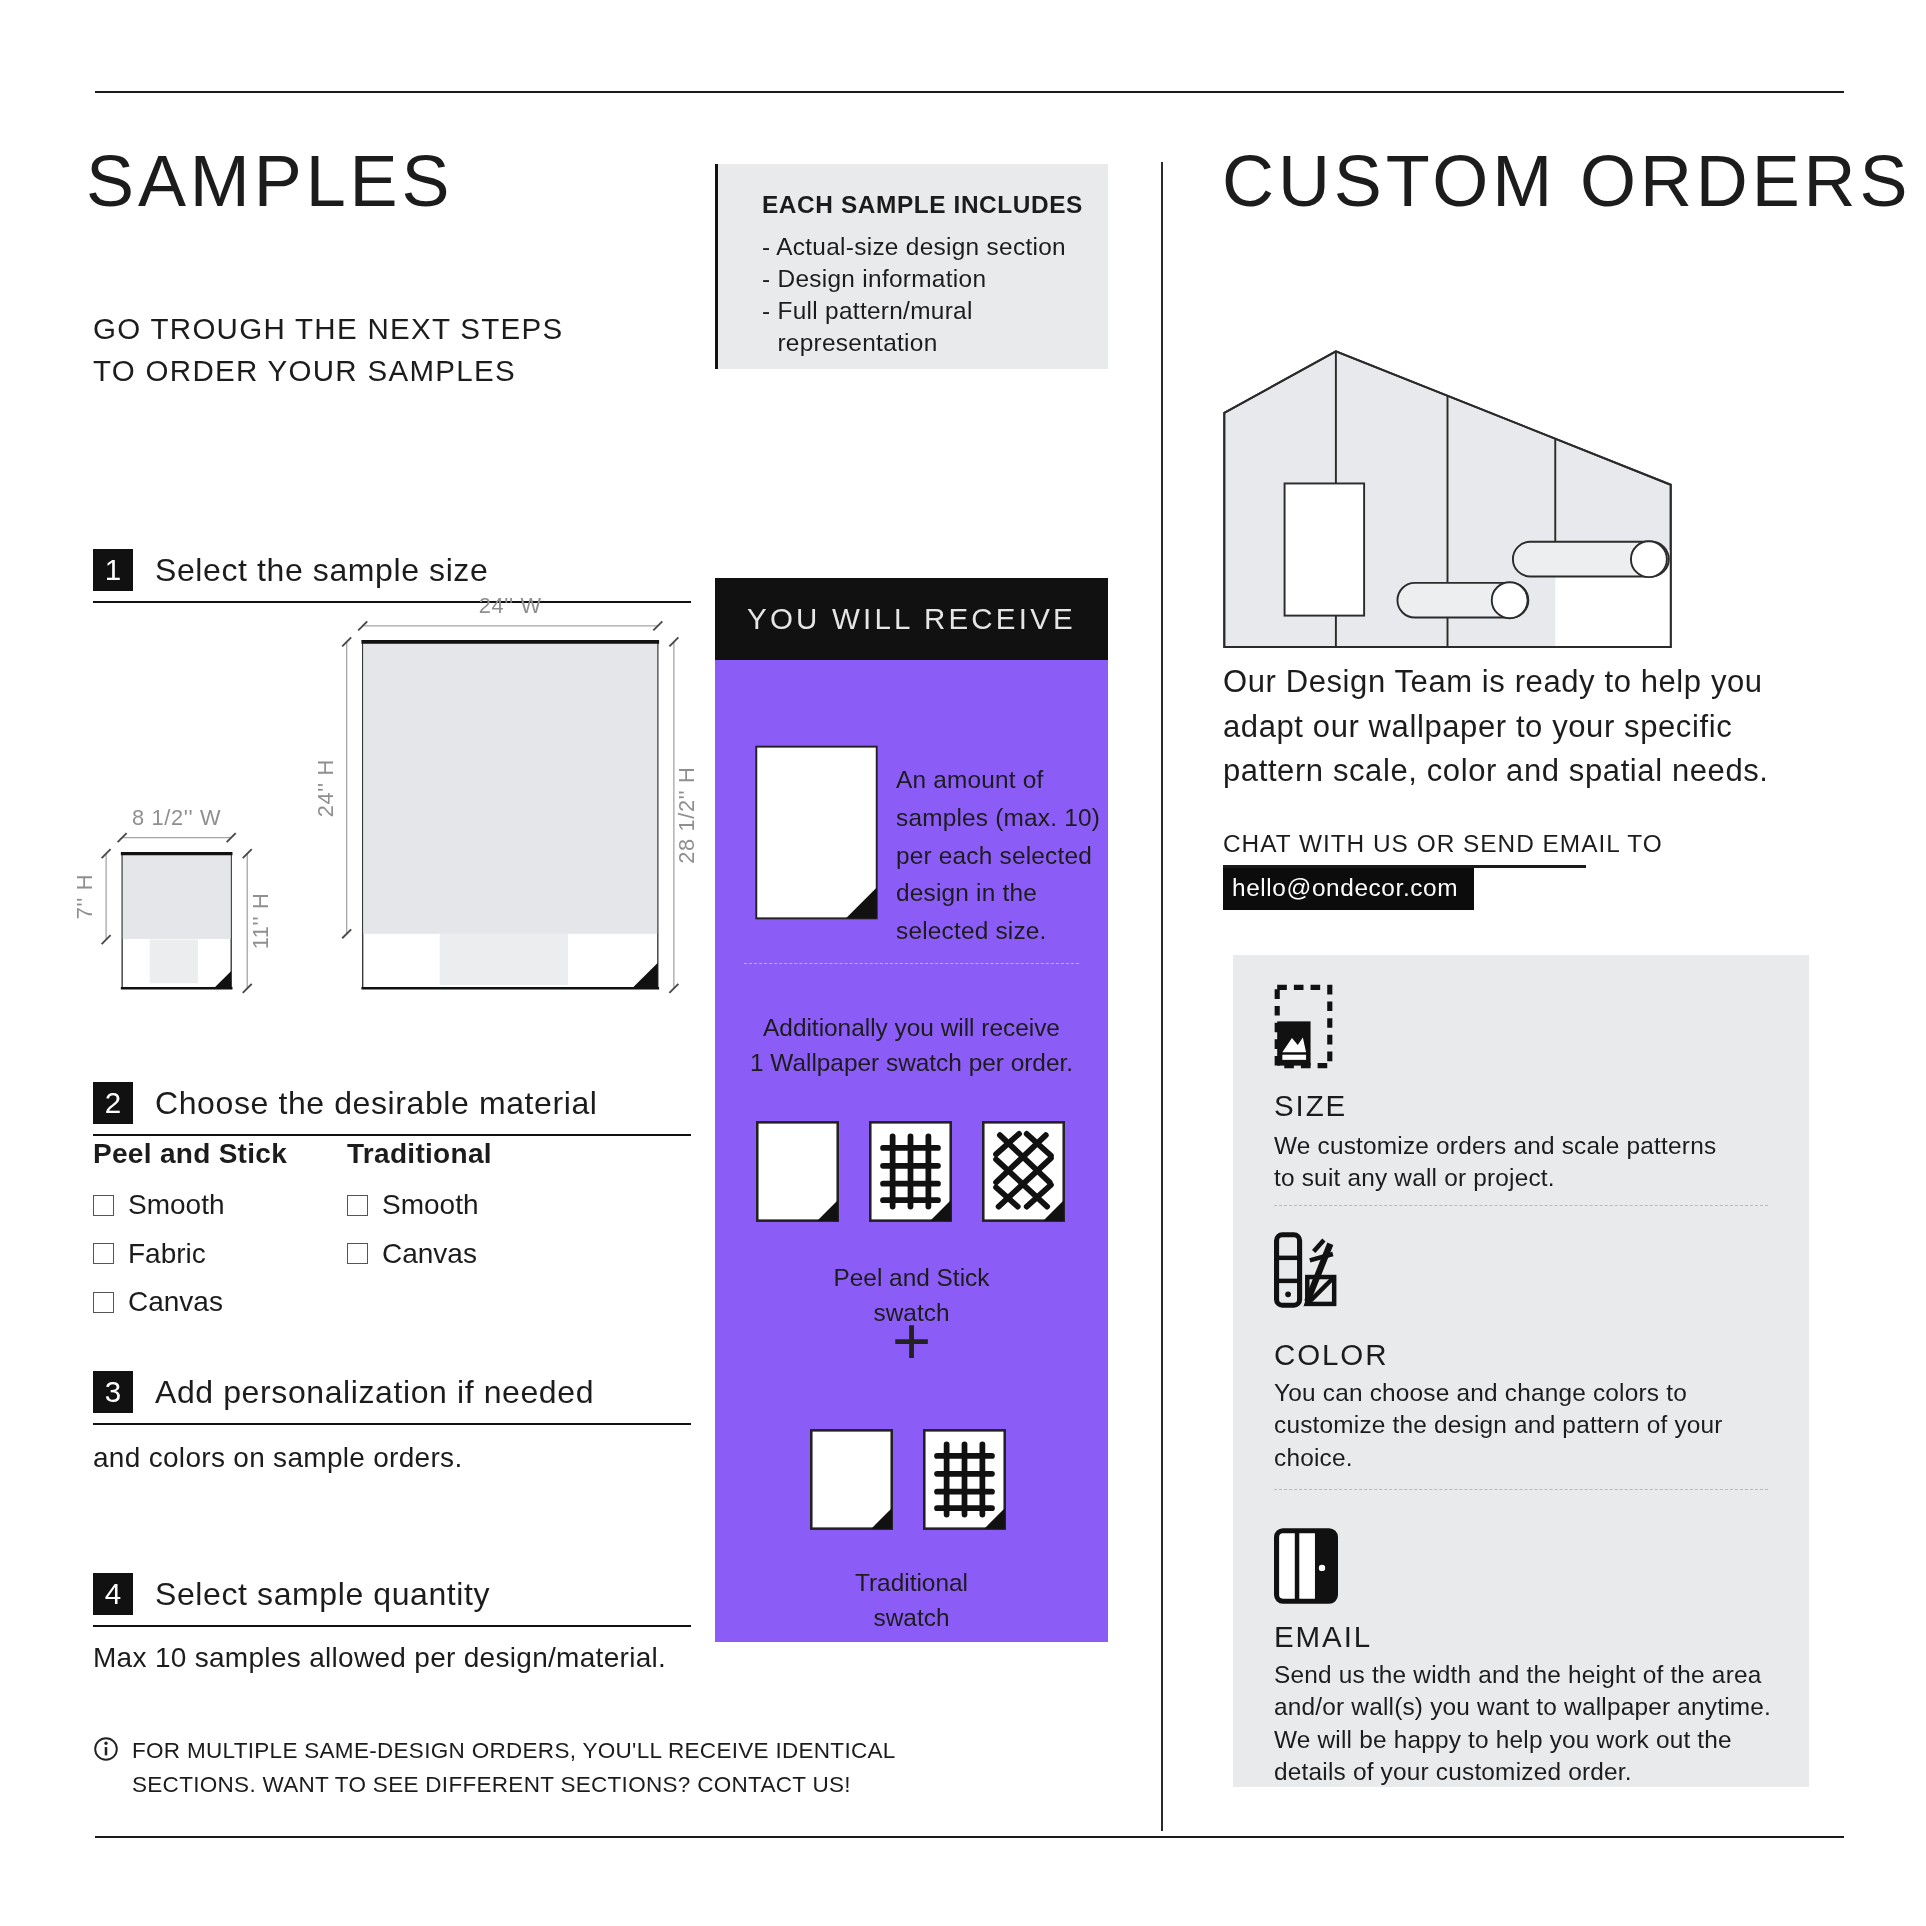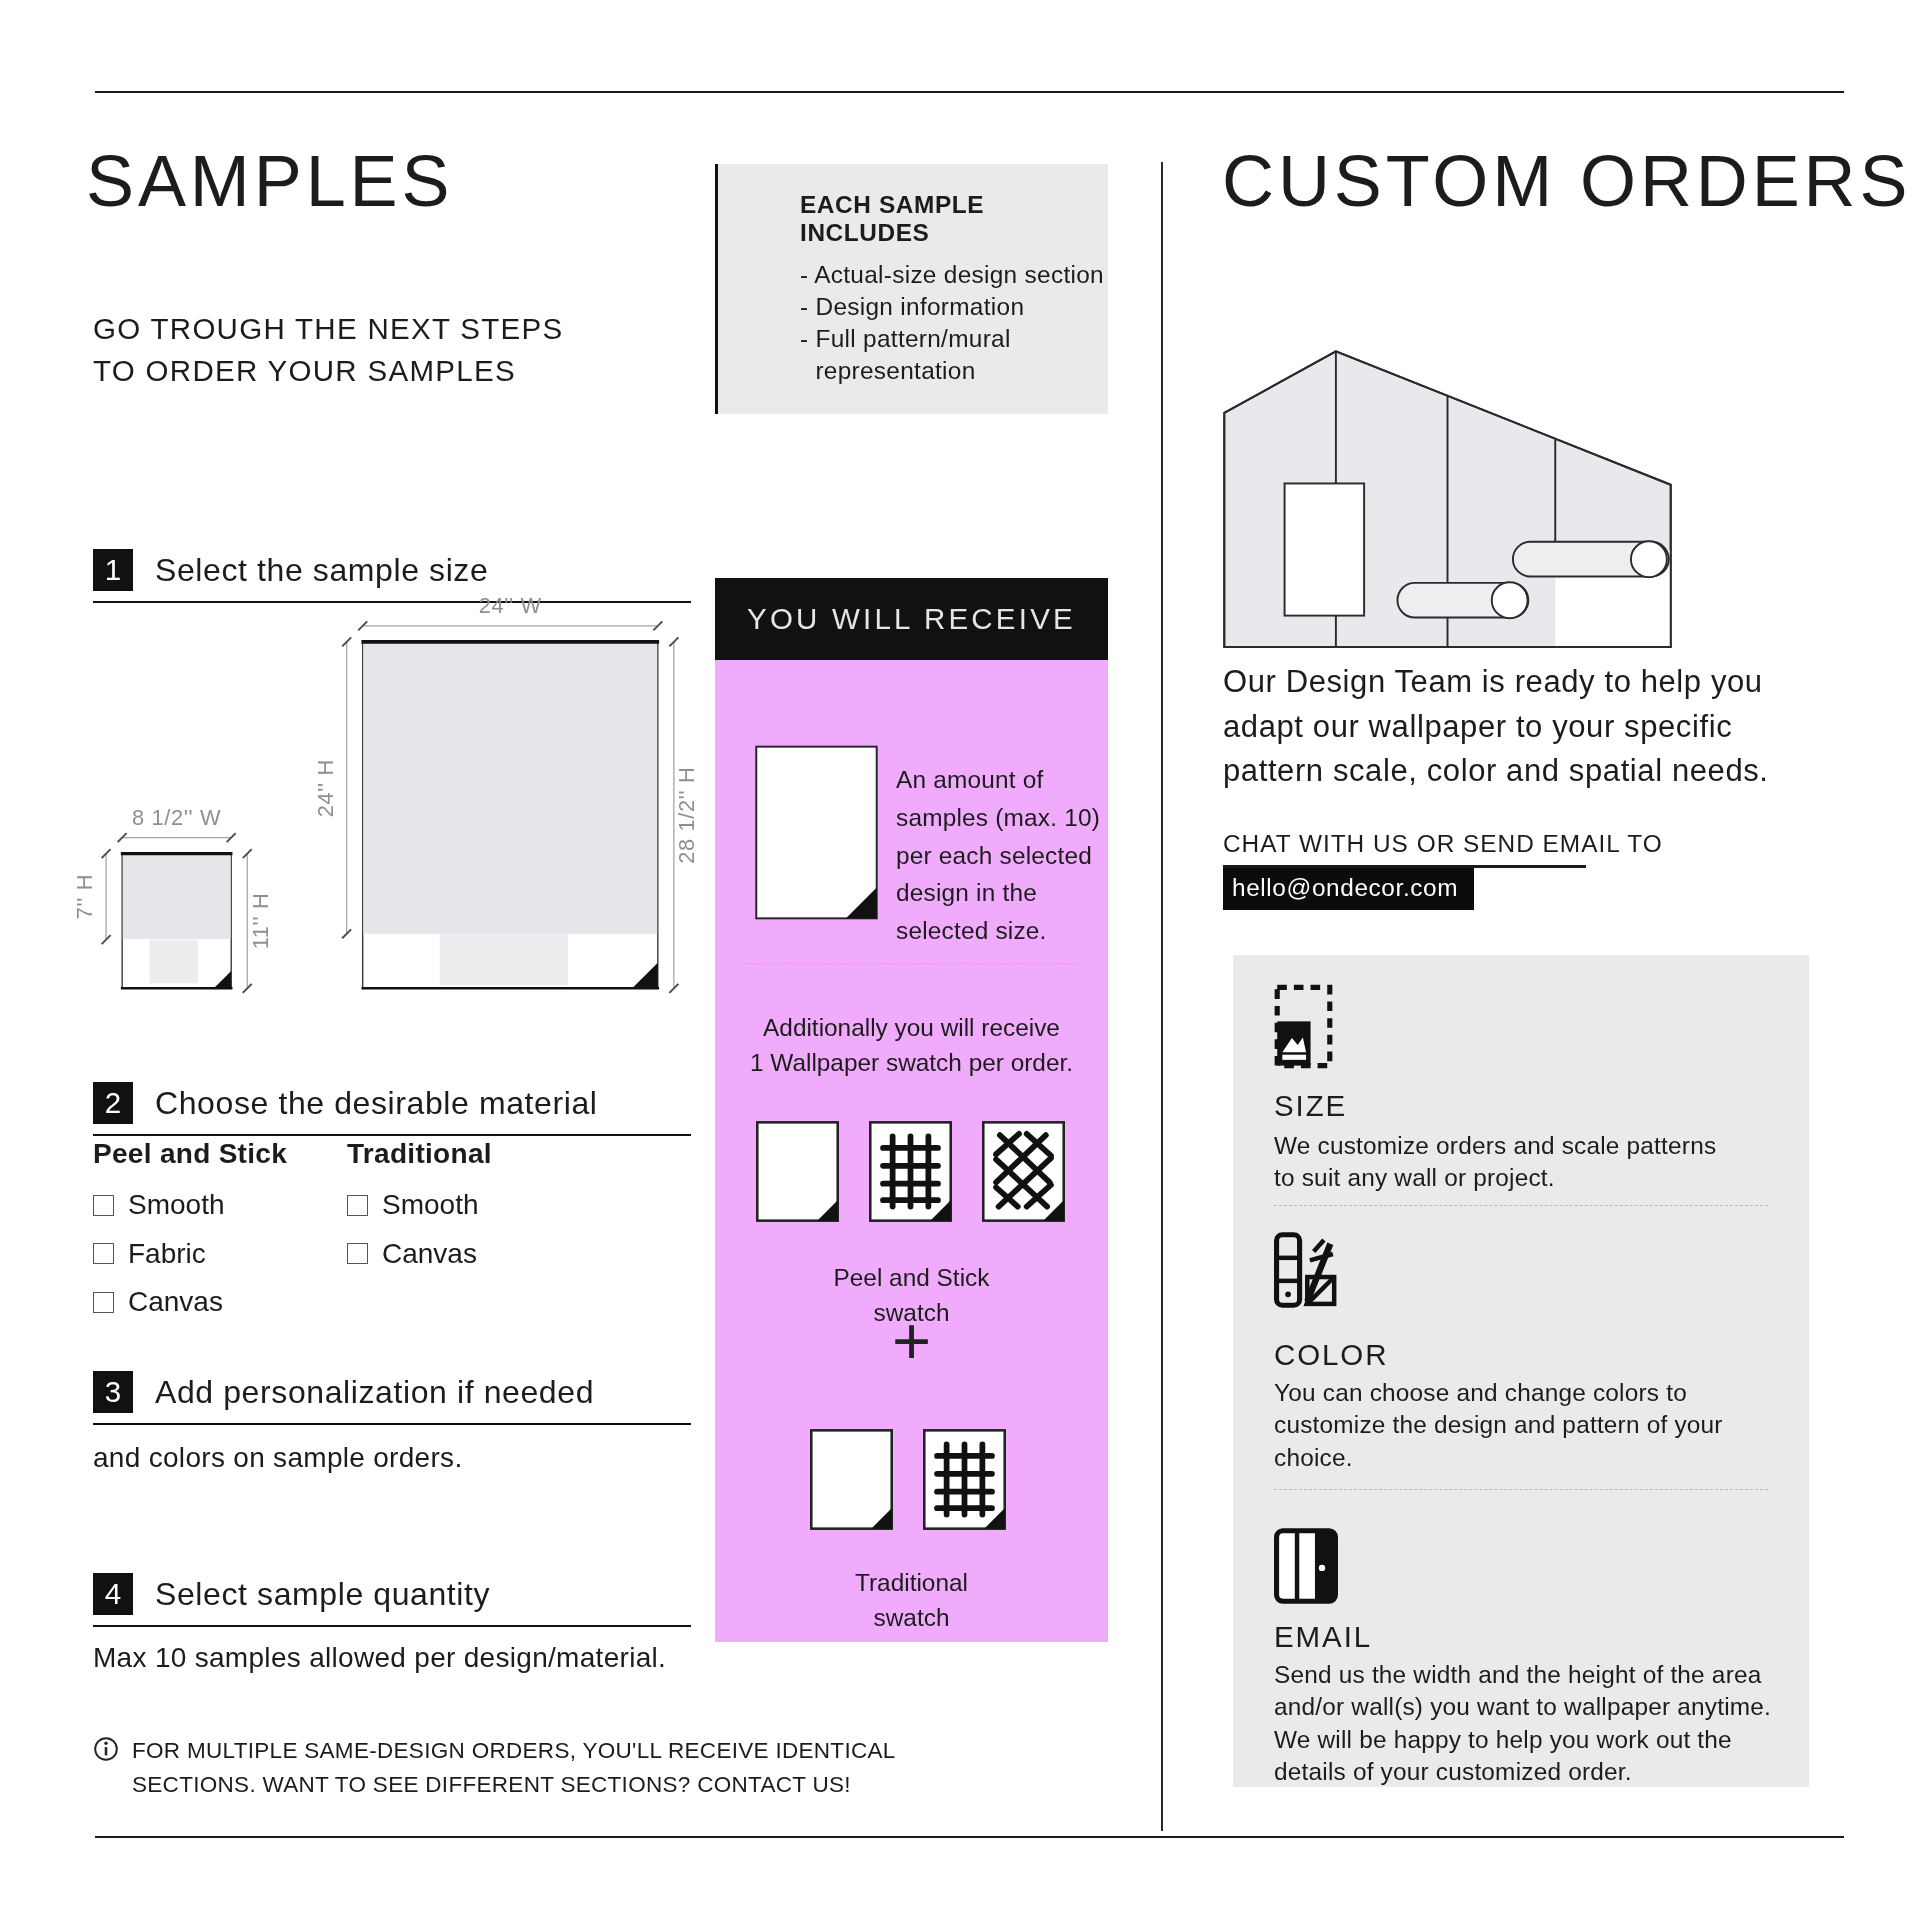--- a/index.html
+++ b/index.html
@@ -3,34 +3,34 @@
 <meta charset="utf-8">
 <style>
   html,body{margin:0;padding:0;background:#ffffff;}
   body{width:1926px;height:1926px;position:relative;font-family:"Liberation Sans",sans-serif;color:#1c1c1c;}
   #canvas{position:absolute;inset:0;width:1926px;height:1926px;overflow:hidden;background:#fff;}
   .abs{position:absolute;}
   .rule{background:#1a1a1a;height:1.9px;}
   .vrule{background:#2a2a2a;width:1.9px;}
   .big-title{font-size:72px;font-weight:400;letter-spacing:3.9px;white-space:nowrap;}
   .intro{font-size:29.5px;letter-spacing:1.3px;line-height:1.42;white-space:nowrap;}
-  .inc-box{background:#e9eaec;border-left:3.9px solid #111;width:393px;height:250px;padding:27px 0 0 82px;box-sizing:border-box;}
+  .inc-box{background:#e9eaec;border-left:3.9px solid #111;width:393px;height:205px;padding:27px 0 0 44px;box-sizing:border-box;}
   .inc-title{font-size:24.4px;font-weight:bold;letter-spacing:0.6px;margin-bottom:11.6px;}
   .inc-item{font-size:24.4px;line-height:1.32;letter-spacing:0.3px;}
   .inc-item.cont{padding-left:15.4px;}
   .step-head{display:flex;align-items:center;border-bottom:2.6px solid #111;padding-bottom:10.3px;width:598px;}
   .step-num{width:40px;height:42px;background:#111;color:#fff;font-size:29.5px;display:flex;align-items:center;justify-content:center;flex:0 0 auto;}
   .step-label{font-size:32px;letter-spacing:0.6px;margin-left:22px;white-space:nowrap;}
   .mat-title{font-size:28px;font-weight:bold;letter-spacing:0.3px;margin-bottom:19px;}
   .mat-opt{font-size:28px;display:flex;align-items:center;margin-bottom:16.7px;}
   .cb{width:19px;height:19px;border:1.3px solid #555;display:inline-block;margin-right:14px;flex:0 0 auto;}
   .body-text{font-size:28px;line-height:1.42;letter-spacing:0.3px;white-space:nowrap;}
   .footer-note{font-size:22.5px;letter-spacing:0.3px;line-height:1.5;white-space:nowrap;}
   .banner{background:#111;color:#e5e5e5;width:393px;height:82px;display:flex;align-items:center;justify-content:center;font-size:29.5px;letter-spacing:3.2px;white-space:nowrap;}
-  .mid-body{background:#f0abfc;width:393px;height:982px;}
+  .mid-body{background:#8b5cf6;width:393px;height:982px;}
   .mid-desc{font-size:24.4px;line-height:1.55;letter-spacing:0.2px;}
   .dashed{border-top:1.3px dashed #b9b9b9;height:0;}
   .mid-center{font-size:24.4px;line-height:1.45;text-align:center;width:393px;}
   .plus{font-size:67px;font-weight:400;color:#222;text-align:center;width:393px;line-height:1;}
   .c-intro{font-size:31px;line-height:1.44;letter-spacing:0.6px;white-space:nowrap;}
   .contact-label{font-size:24.4px;letter-spacing:1px;white-space:nowrap;}
   .email-chip{background:#0c0c0c;color:#fff;font-size:24.4px;letter-spacing:0.6px;padding:6.4px 15.4px 7.7px 9px;display:inline-block;}
   .panel{background:#e9eaec;width:576px;height:832px;}
   .feat-head{font-size:29.5px;letter-spacing:1.9px;}
   .feat-text{font-size:24.4px;line-height:1.33;letter-spacing:0.2px;white-space:nowrap;}

